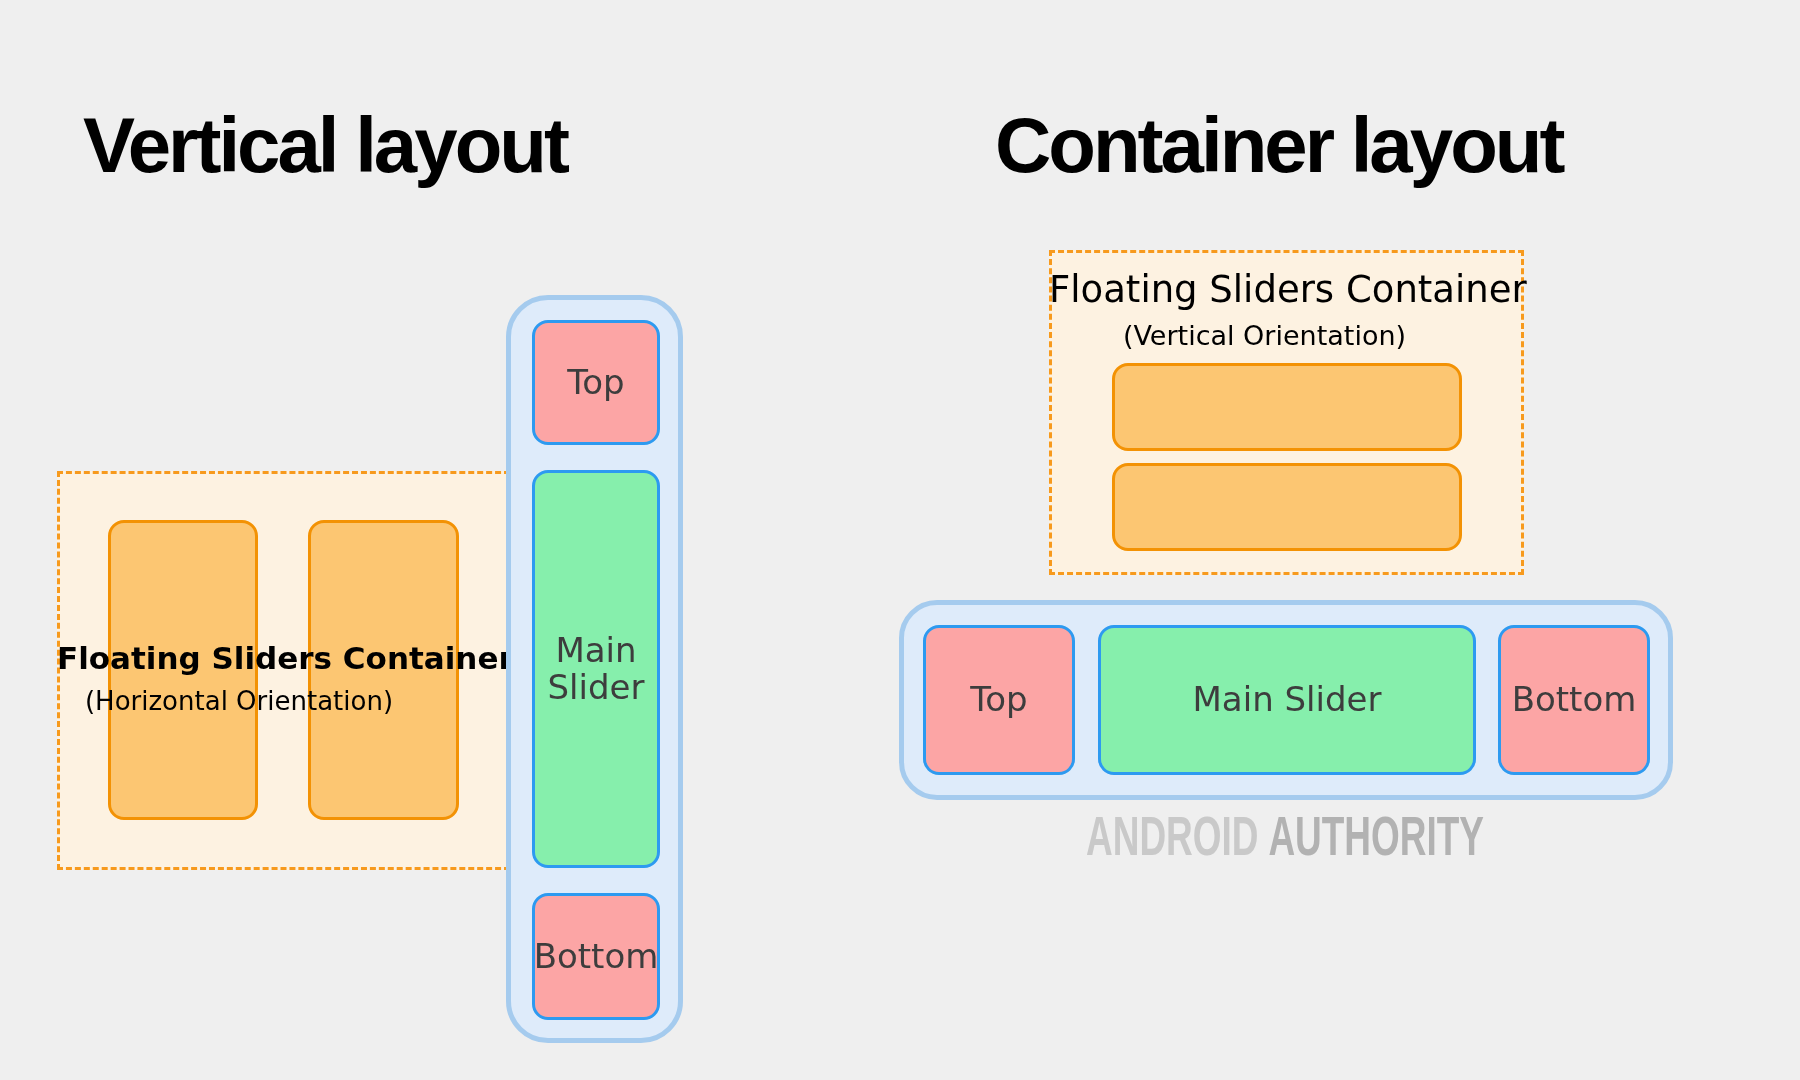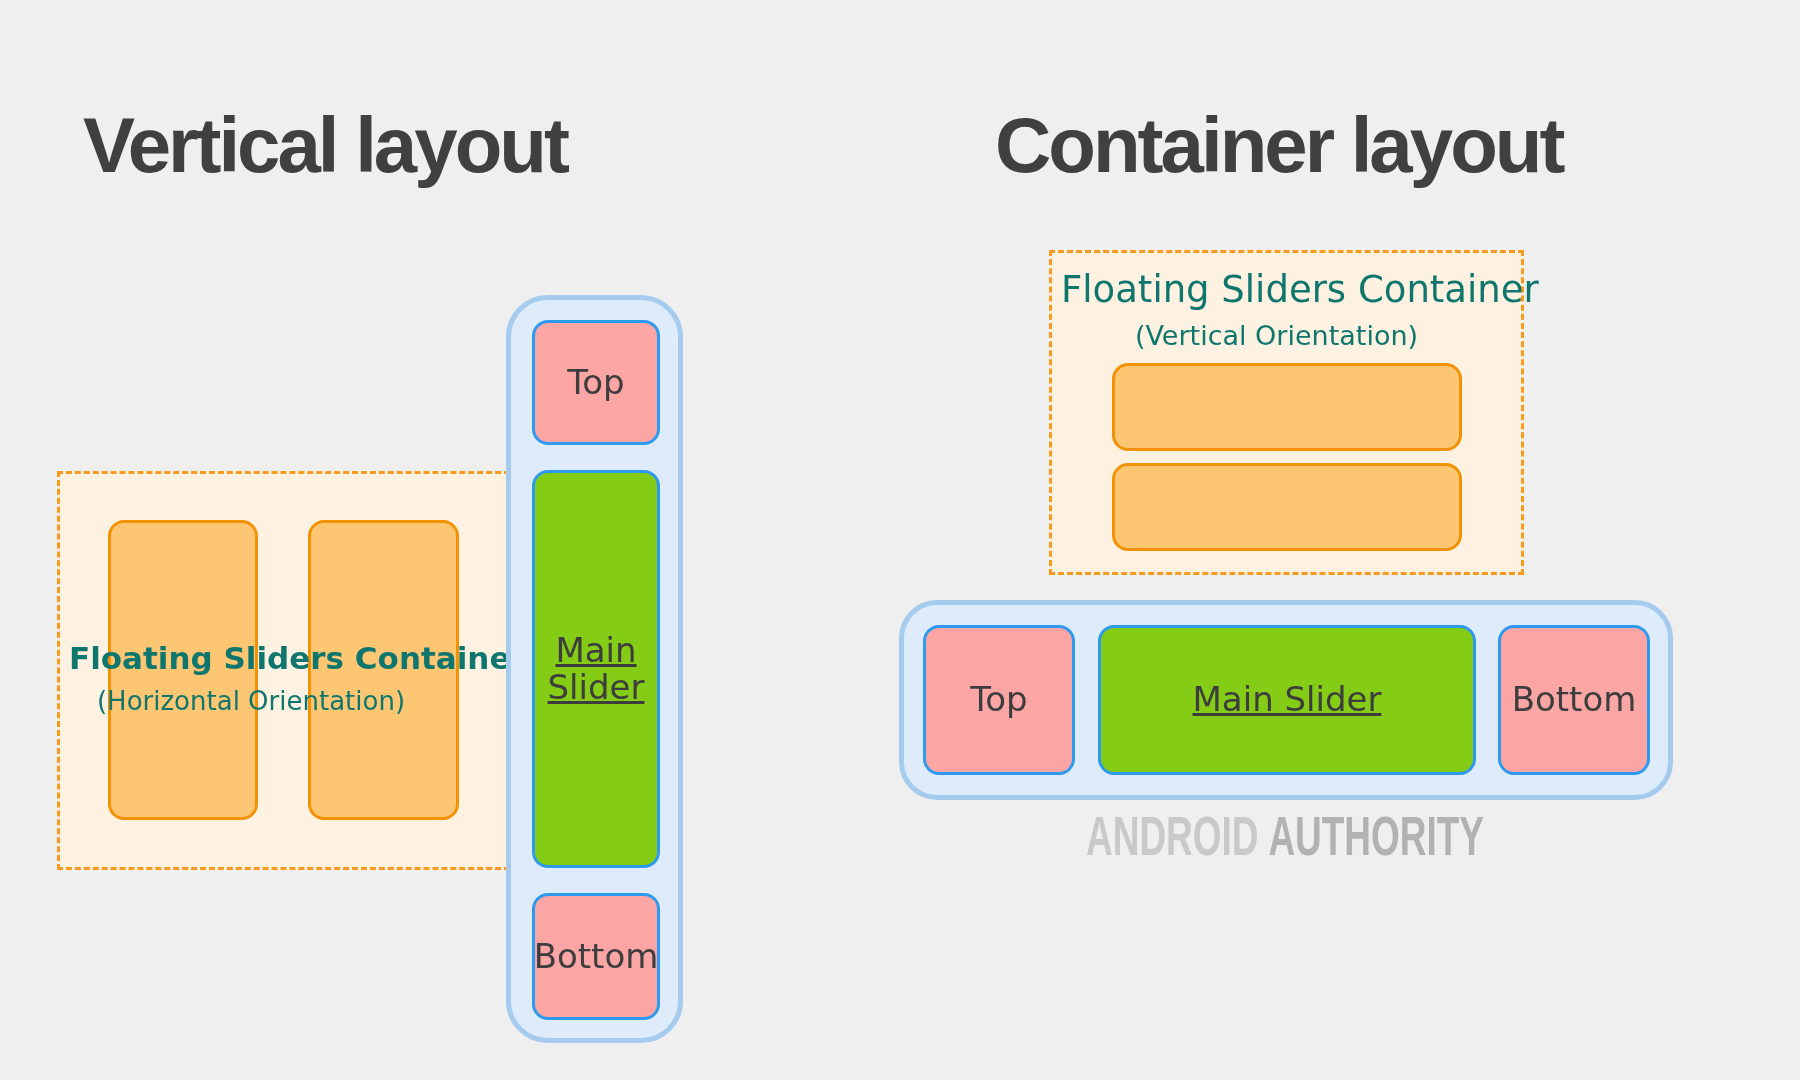--- a/index.html
+++ b/index.html
@@ -7,21 +7,21 @@
     width:1800px;height:1080px;position:relative;overflow:hidden;
     background:#efefef;
     font-family:"DejaVu Sans", sans-serif;
   }
 
   
   .section-title{
     position:absolute;top:54px;
     font-family:"Liberation Sans", sans-serif;
     font-weight:700;font-size:78px;letter-spacing:-3px;
-    color:#404040;white-space:nowrap;line-height:1.0;
+    color:#000000;white-space:nowrap;line-height:1.0;
   }
   #title-left{left:83px;}
   #title-right{left:995px;}
 
   
   .dashed-box{
     position:absolute;box-sizing:border-box;
     background:#fdf2e1;
     border:3px dashed #f79a1d;
   }
@@ -37,21 +37,21 @@
     z-index:2;
   }
   #v-slider-1{left:108px;top:520px;width:150px;height:300px;}
   #v-slider-2{left:308px;top:520px;width:151px;height:300px;}
   #h-bar-1{left:1112px;top:363px;width:350px;height:88px;}
   #h-bar-2{left:1112px;top:463px;width:350px;height:88px;}
 
   
   .orange-label{
     position:absolute;z-index:3;
-    color:#0f766e;text-align:center;white-space:nowrap;line-height:1.0;margin-left:12px;
+    color:#000000;text-align:center;white-space:nowrap;line-height:1.0;
   }
   #float-label-left{left:57px;top:643px;width:453px;font-size:31px;font-weight:700;}
   #float-sublabel-left{left:57px;top:688px;width:364px;font-size:26px;}
   #float-label-right{left:1049px;top:271px;width:475px;font-size:37px;}
   #float-sublabel-right{left:1049px;top:322px;width:431px;font-size:27px;}
 
   
   .blue-container{
     position:absolute;box-sizing:border-box;
     background:#deebfa;
@@ -63,21 +63,21 @@
 
   
   .blue-box{
     position:absolute;box-sizing:border-box;
     border:3px solid #2d9af0;border-radius:16px;
     display:flex;align-items:center;justify-content:center;
     color:#3d3d3d;font-size:34px;line-height:1.1;text-align:center;
     z-index:5;
   }
   .blue-box.light{background:#fca5a5;}
-  .blue-box.main{background:#84cc16;text-decoration:underline;}
+  .blue-box.main{background:#86efac;}
   #v-top{left:532px;top:320px;width:128px;height:125px;}
   #v-main{left:532px;top:470px;width:128px;height:398px;}
   #v-bottom{left:532px;top:893px;width:128px;height:127px;}
   #h-top{left:923px;top:625px;width:152px;height:150px;}
   #h-main{left:1098px;top:625px;width:378px;height:150px;}
   #h-bottom{left:1498px;top:625px;width:152px;height:150px;}
 
   
   #watermark{
     position:absolute;left:1035px;top:808px;width:500px;

